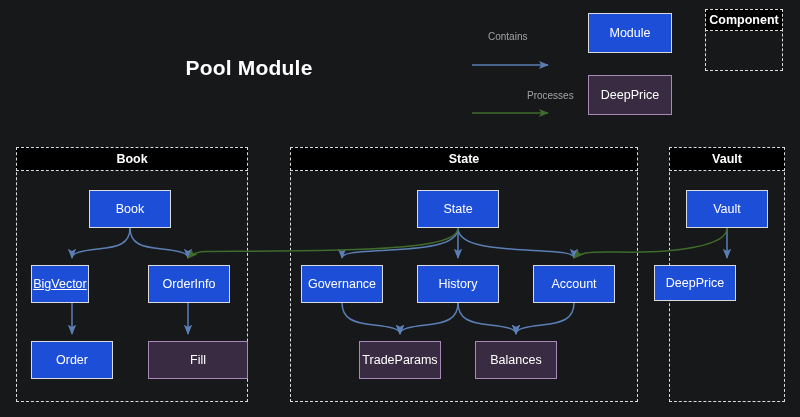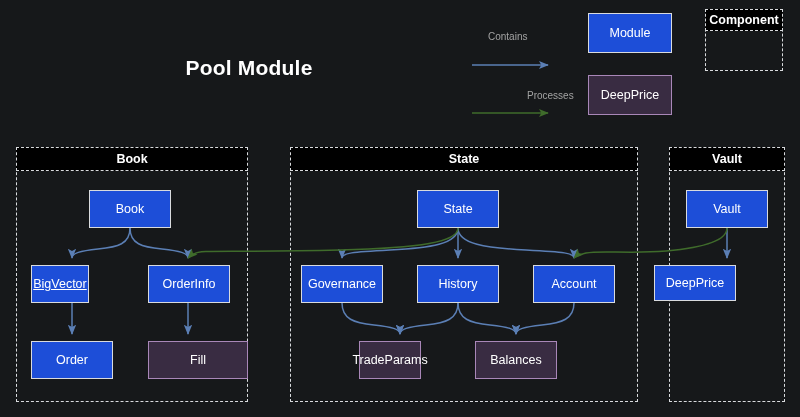--- a/index.html
+++ b/index.html
@@ -125,21 +125,21 @@
   #node-book        { left: 89px;  top: 190px; width: 82px; height: 38px; }
   #node-bigvector   { left: 31px;  top: 265px; width: 58px; height: 38px; text-decoration: underline; }
   #node-orderinfo   { left: 148px; top: 265px; width: 82px; height: 38px; }
   #node-order       { left: 31px;  top: 341px; width: 82px; height: 38px; }
   #node-fill        { left: 148px; top: 341px; width: 100px; height: 38px; }
 
   #node-state       { left: 417px; top: 190px; width: 82px; height: 38px; }
   #node-governance  { left: 301px; top: 265px; width: 82px; height: 38px; }
   #node-history     { left: 417px; top: 265px; width: 82px; height: 38px; }
   #node-account     { left: 533px; top: 265px; width: 82px; height: 38px; }
-  #node-tradeparams { left: 359px; top: 341px; width: 62px; height: 38px; }
+  #node-tradeparams { left: 359px; top: 341px; width: 82px; height: 38px; }
   #node-balances    { left: 475px; top: 341px; width: 82px; height: 38px; }
 
   #node-vault       { left: 686px; top: 190px; width: 82px; height: 38px; }
   #node-deepprice   { left: 654px; top: 265px; width: 82px; height: 36px; }
 
   
   #edge-layer {
     position: absolute;
     left: 0; top: 0;
     width: 800px; height: 417px;

